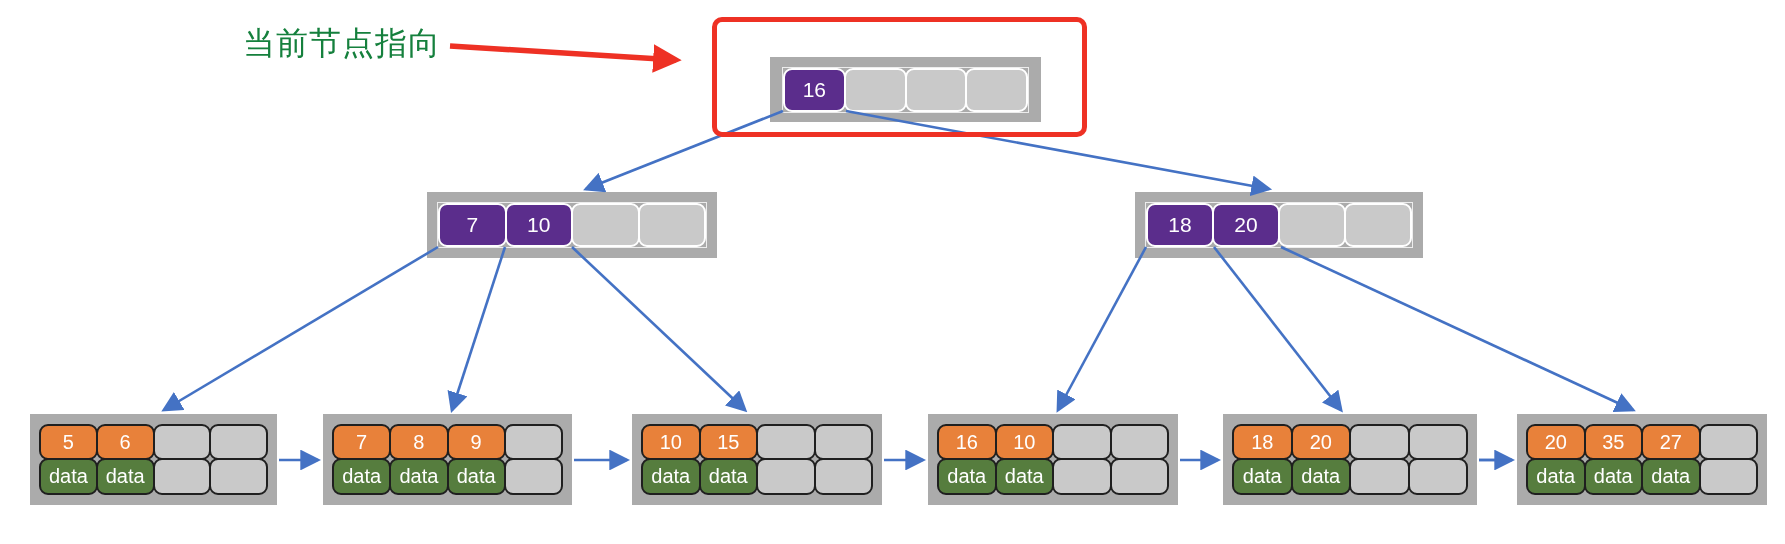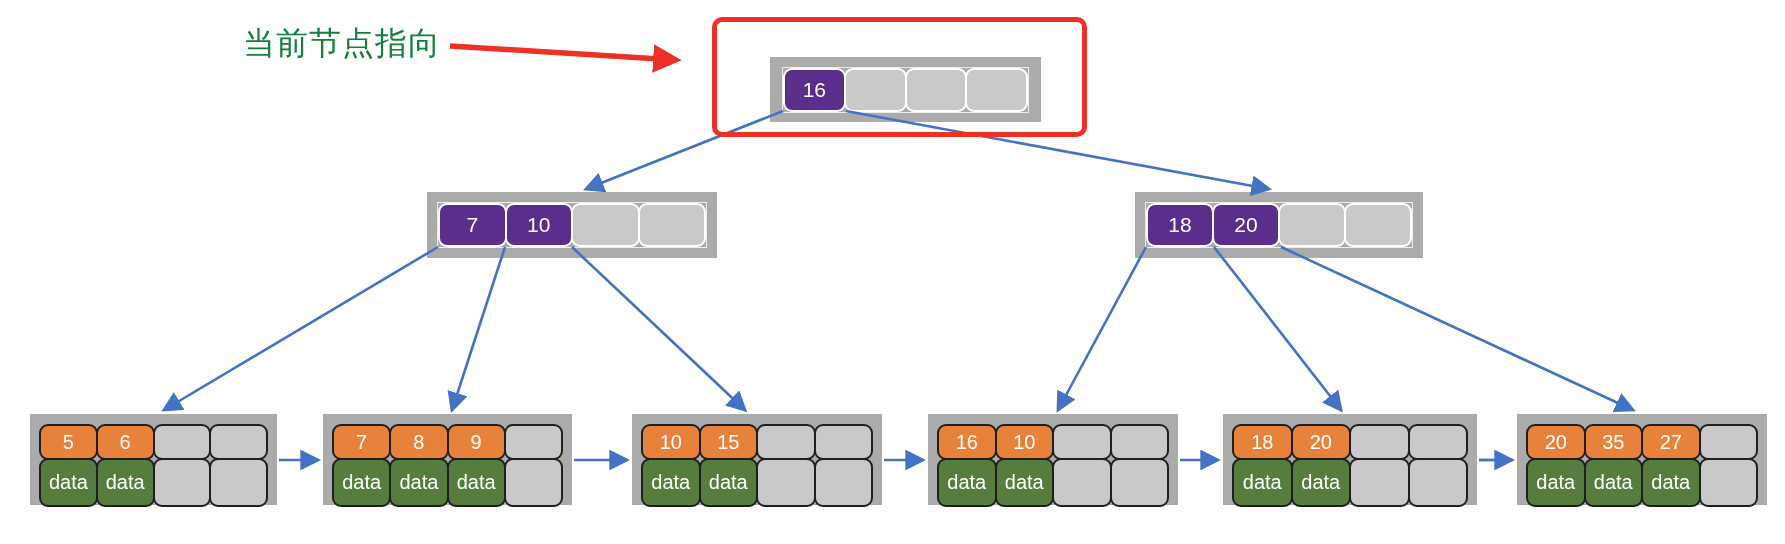--- a/index.html
+++ b/index.html
@@ -38,21 +38,21 @@
     position:absolute;top:414px;height:91px;background:#ababab;
     box-sizing:border-box;padding:10px 9px 0 9px;
   }
   .leaf-row{display:flex;width:100%;}
   .leaf-row.bottom{margin-top:-2px;}
   .lcell{
     flex:1;margin-left:-2px;box-sizing:border-box;border:2px solid #1f1f1f;
     border-radius:9px;display:flex;align-items:center;justify-content:center;
     color:#ffffff;font-size:20px;height:36px;
   }
-  .leaf-row.bottom .lcell{height:49px;}
+  .leaf-row.bottom .lcell{height:37px;}
   .lcell:first-child{margin-left:0;}
   .lcell.key{background:#e8813a;}
   .lcell.data{background:#567d3e;}
   .lcell.empty{background:#c9c9c9;}
   
   .overlay{position:absolute;left:0;top:0;width:1785px;height:544px;pointer-events:none;}
   .edge{stroke:#4472c4;stroke-width:2.6;fill:none;}
   .red-line{stroke:#ee3124;stroke-width:5.5;fill:none;}
 </style>
 </head>

